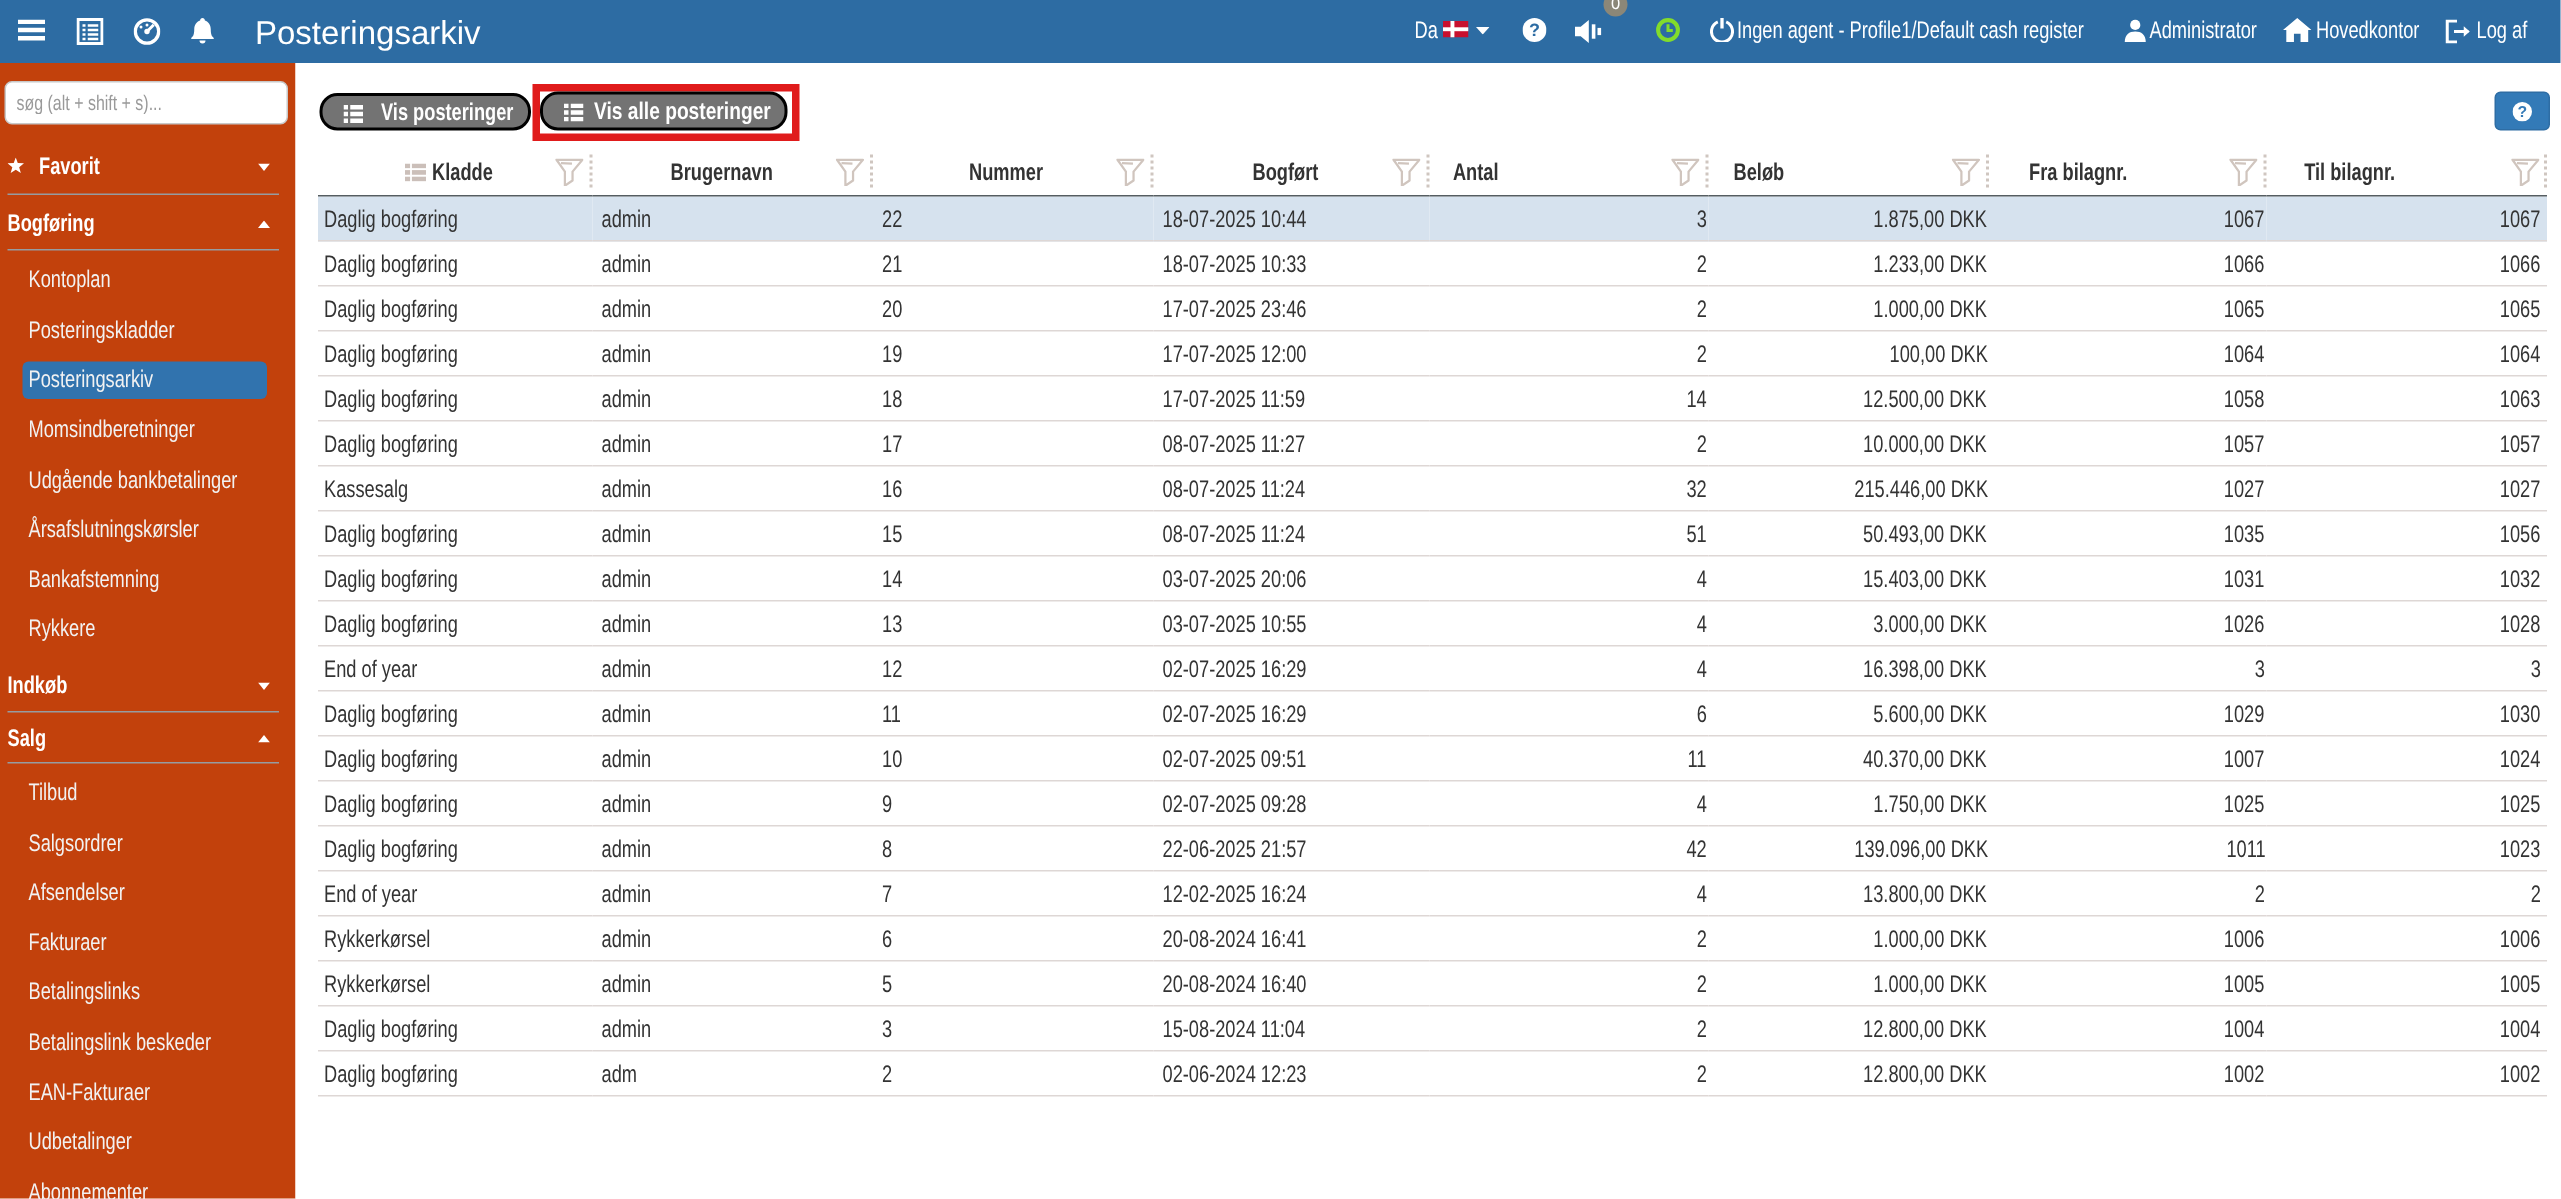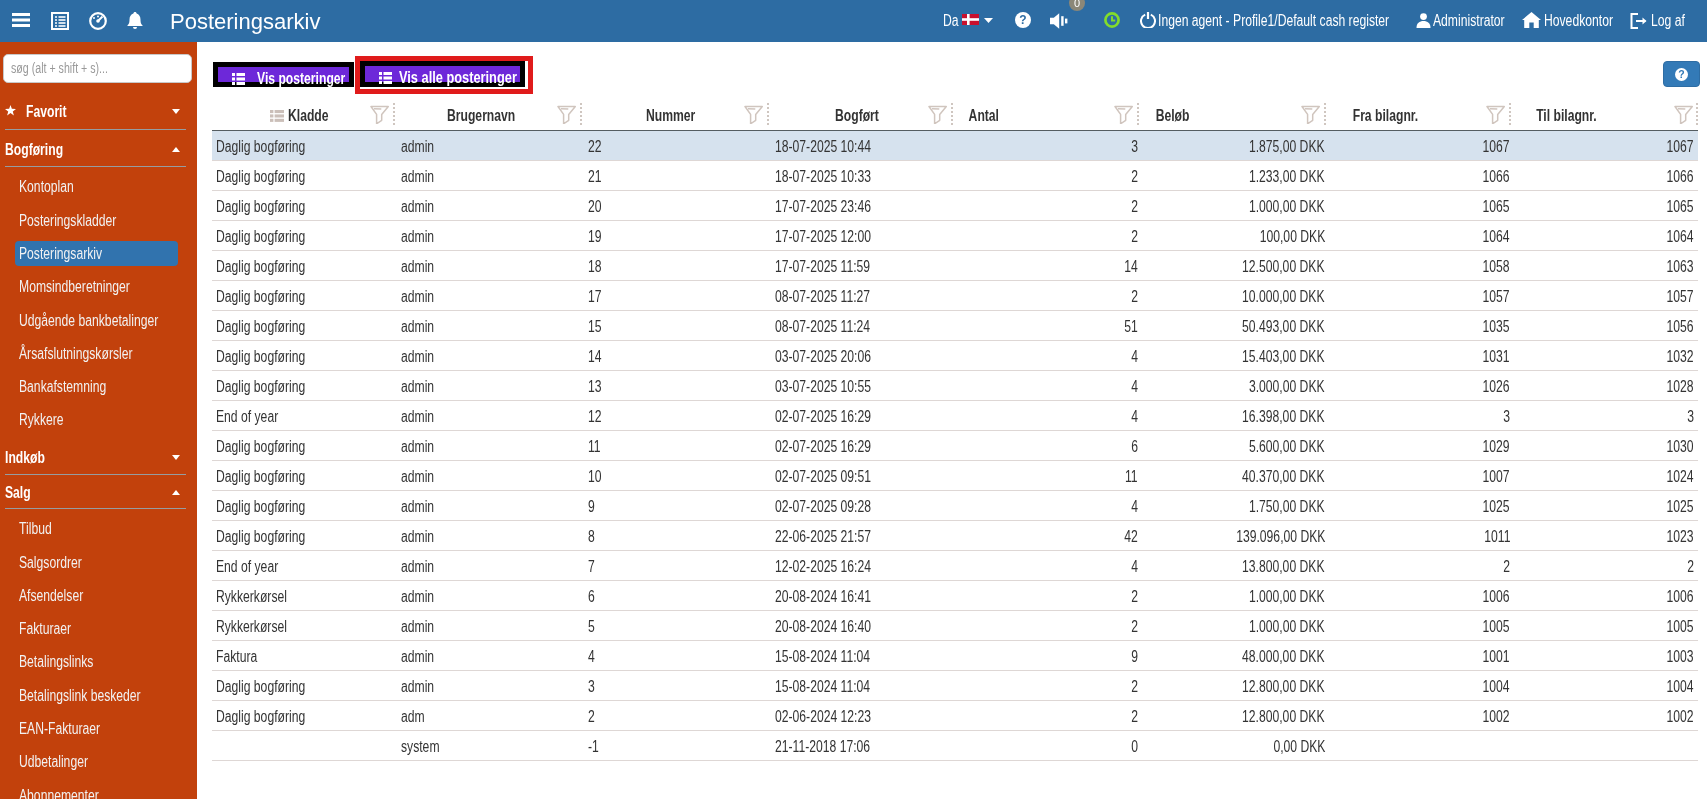--- a/index.html
+++ b/index.html
@@ -14,21 +14,21 @@
 
 #sidebar{position:absolute;top:42px;left:0;width:197px;height:757px;background:#c2410c}
 #search{position:absolute;left:3px;top:12px;width:189px;height:29px;background:#fff;border:1px solid #c8c8c8;border-radius:5px;color:#999;font-size:14px;line-height:27px;padding-left:7px}
 .shead{position:absolute;left:0;width:197px;color:#fff;font-size:16px;font-weight:bold}
 .shead .cap{position:absolute;right:17px}
 .sitem{position:absolute;left:19px;width:240px;color:#f2f2f2;font-size:16px;transform-origin:0 50%;transform:scaleX(0.76)}
 .ssep{position:absolute;left:5px;width:181px;border-top:1px solid #969ca1}
 #selitem{position:absolute;left:15px;top:199px;width:163px;height:25px;background:#3173ae;border-radius:4px}
 
 #main{position:absolute;left:197px;top:42px;width:1510px;height:757px;background:#fff}
-.btn{position:absolute;height:25px;background:#6d28d9;border:5px solid #000000;border-radius:0;color:#fff;font-size:16px;font-weight:bold}
+.btn{position:absolute;height:25px;background:#737373;border:2px solid #000000;border-radius:12px;color:#fff;font-size:16px;font-weight:bold}
 .btn svg{position:absolute;left:14px;top:6px}
 .btn span{position:absolute;left:39px;top:0;line-height:23px;transform-origin:0 50%;transform:scaleX(0.76);white-space:pre}
 #redbox{position:absolute;left:157.5px;top:14px;width:178px;height:38px;border:5px solid #e01b1b}
 #helpbtn{position:absolute;left:1466px;top:19px;width:37px;height:26px;background:#337ab7;border:1px solid #2e6da4;border-radius:4px;display:flex;align-items:center;justify-content:center}
 
 #tbl{position:absolute;left:15px;top:58px;width:1486px;border-collapse:separate;border-spacing:0;table-layout:fixed;font-size:16px;color:#333}
 #tbl th{height:30.5px;font-weight:bold;text-align:center;vertical-align:middle;border-bottom:1.5px solid #555d61;position:relative;padding:3px 0 0 6px;white-space:nowrap}
 #tbl th.r{text-align:left;padding-right:40px}
 #tbl th .fun{position:absolute;top:5px;right:6px}
 #tbl td{height:30px;vertical-align:middle;border-bottom:1px solid #ded7d5;padding:3px 0 0 6px;white-space:nowrap;overflow:hidden}
@@ -312,20 +312,30 @@
           <td><span class="sx">Daglig bogføring</span></td>
           <td><span class="sx">admin</span></td>
           <td><span class="sx">17</span></td>
           <td><span class="sx">08-07-2025 11:27</span></td>
           <td class="r"><span class="sxr">2</span></td>
           <td class="rb"><span class="sxr">10.000,00 DKK</span></td>
           <td class="r"><span class="sxr">1057</span></td>
           <td class="rl"><span class="sxr">1057</span></td>
         </tr>
   <tr>
+          <td><span class="sx">Kassesalg</span></td>
+          <td><span class="sx">admin</span></td>
+          <td><span class="sx">16</span></td>
+          <td><span class="sx">08-07-2025 11:24</span></td>
+          <td class="r"><span class="sxr">32</span></td>
+          <td class="rb"><span class="sxr">215.446,00 DKK</span></td>
+          <td class="r"><span class="sxr">1027</span></td>
+          <td class="rl"><span class="sxr">1027</span></td>
+        </tr>
+  <tr>
           <td><span class="sx">Daglig bogføring</span></td>
           <td><span class="sx">admin</span></td>
           <td><span class="sx">15</span></td>
           <td><span class="sx">08-07-2025 11:24</span></td>
           <td class="r"><span class="sxr">51</span></td>
           <td class="rb"><span class="sxr">50.493,00 DKK</span></td>
           <td class="r"><span class="sxr">1035</span></td>
           <td class="rl"><span class="sxr">1056</span></td>
         </tr>
   <tr>
@@ -422,54 +432,34 @@
           <td><span class="sx">Rykkerkørsel</span></td>
           <td><span class="sx">admin</span></td>
           <td><span class="sx">5</span></td>
           <td><span class="sx">20-08-2024 16:40</span></td>
           <td class="r"><span class="sxr">2</span></td>
           <td class="rb"><span class="sxr">1.000,00 DKK</span></td>
           <td class="r"><span class="sxr">1005</span></td>
           <td class="rl"><span class="sxr">1005</span></td>
         </tr>
   <tr>
-          <td><span class="sx">Faktura</span></td>
-          <td><span class="sx">admin</span></td>
-          <td><span class="sx">4</span></td>
-          <td><span class="sx">15-08-2024 11:04</span></td>
-          <td class="r"><span class="sxr">9</span></td>
-          <td class="rb"><span class="sxr">48.000,00 DKK</span></td>
-          <td class="r"><span class="sxr">1001</span></td>
-          <td class="rl"><span class="sxr">1003</span></td>
-        </tr>
-  <tr>
           <td><span class="sx">Daglig bogføring</span></td>
           <td><span class="sx">admin</span></td>
           <td><span class="sx">3</span></td>
           <td><span class="sx">15-08-2024 11:04</span></td>
           <td class="r"><span class="sxr">2</span></td>
           <td class="rb"><span class="sxr">12.800,00 DKK</span></td>
           <td class="r"><span class="sxr">1004</span></td>
           <td class="rl"><span class="sxr">1004</span></td>
         </tr>
   <tr>
           <td><span class="sx">Daglig bogføring</span></td>
           <td><span class="sx">adm</span></td>
           <td><span class="sx">2</span></td>
           <td><span class="sx">02-06-2024 12:23</span></td>
           <td class="r"><span class="sxr">2</span></td>
           <td class="rb"><span class="sxr">12.800,00 DKK</span></td>
           <td class="r"><span class="sxr">1002</span></td>
           <td class="rl"><span class="sxr">1002</span></td>
         </tr>
-  <tr>
-          <td><span class="sx"></span></td>
-          <td><span class="sx">system</span></td>
-          <td><span class="sx">-1</span></td>
-          <td><span class="sx">21-11-2018 17:06</span></td>
-          <td class="r"><span class="sxr">0</span></td>
-          <td class="rb"><span class="sxr">0,00 DKK</span></td>
-          <td class="r"><span class="sxr"></span></td>
-          <td class="rl"><span class="sxr"></span></td>
-        </tr>
   </tbody>
   </table>
 </div>
 
 </body></html>

